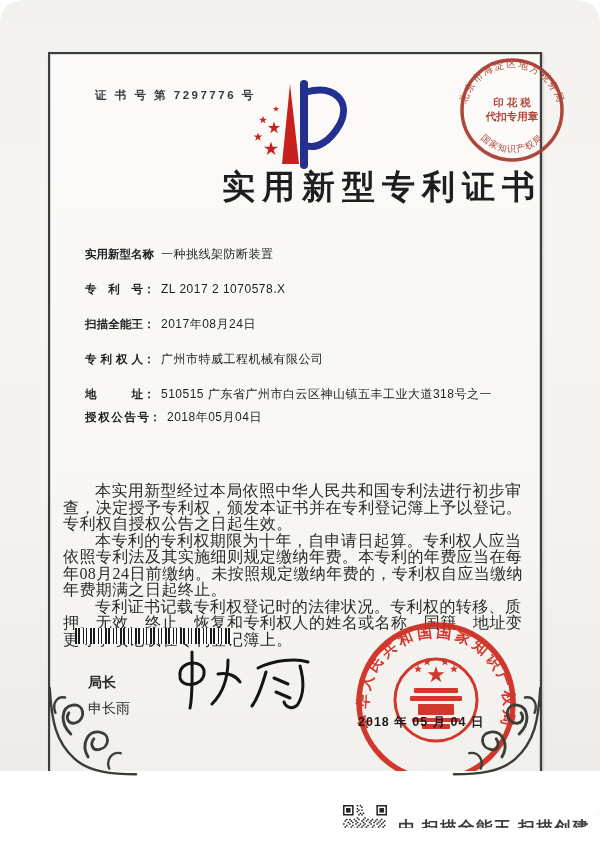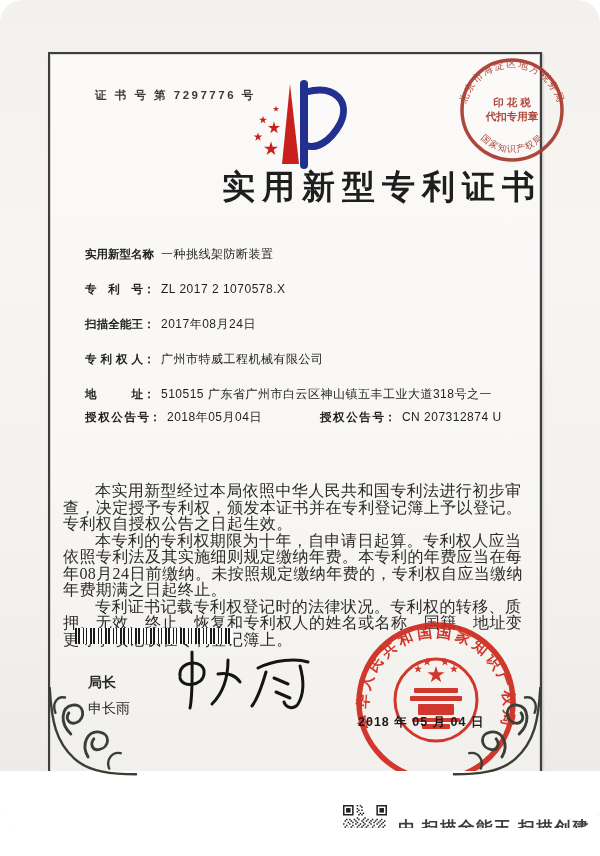--- a/index.html
+++ b/index.html
@@ -116,23 +116,20 @@
     <div class="frow">
       <span class="flabel">专 利 权 人</span><span class="colon">：</span><span class="fvalue">广州市特威工程机械有限公司</span>
     </div>
     <div class="frow addr">
       <span class="flabel">地 址</span><span class="colon">：</span><span class="fvalue">510515 广东省广州市白云区神山镇五丰工业大道318号之一</span>
     </div>
     <div class="grant-row">
       <span>
         <span class="flabel" style="width:64px">授权公告号</span><span class="colon">：</span><span class="fvalue">2018年05月04日</span>
       </span>
-      <span class="grant-right">
-        <span class="flabel" style="width:64px">授权公告号</span><span class="colon">：</span><span class="fvalue">CN 207312874 U</span>
-      </span>
     </div>
   </div>
 
   <div class="paras">
     <p>本实用新型经过本局依照中华人民共和国专利法进行初步审查，决定授予专利权，颁发本证书并在专利登记簿上予以登记。专利权自授权公告之日起生效。</p>
     <p>本专利的专利权期限为十年，自申请日起算。专利权人应当依照专利法及其实施细则规定缴纳年费。本专利的年费应当在每年08月24日前缴纳。未按照规定缴纳年费的，专利权自应当缴纳年费期满之日起终止。</p>
     <p>专利证书记载专利权登记时的法律状况。专利权的转移、质押、无效、终止、恢复和专利权人的姓名或名称、国籍、地址变更等事项记载在专利登记簿上。</p>
   </div>
 
   <div class="barcode"></div>

